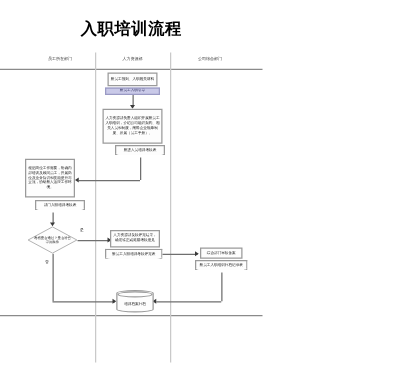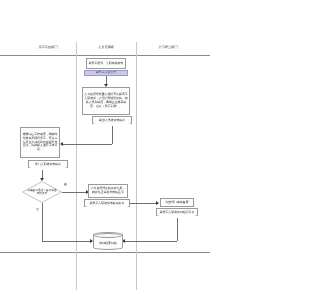--- a/index.html
+++ b/index.html
@@ -112,20 +112,21 @@
   }
   .edge-label{
     position:absolute;font-size:3px;color:#222;white-space:nowrap;
   }
 </style>
 </head>
 <body>
 
 <div id="canvas">
 
+  <div class="title">入职培训流程</div>
 
   <div class="lane-head" style="left:18px;top:45px;width:60px;">员工所在部门</div>
   <div class="lane-head" style="left:80px;top:45px;width:52px;">人力资源部</div>
   <div class="lane-head" style="left:140px;top:45px;width:56px;">公司综合部门</div>
 
   <div class="hline" style="left:0px;top:55px;width:210px;"></div>
 
   <div class="hline" style="left:0px;top:252px;width:210px;"></div>
 
   <div class="vline" style="left:76px;top:42px;height:248px;"></div>

